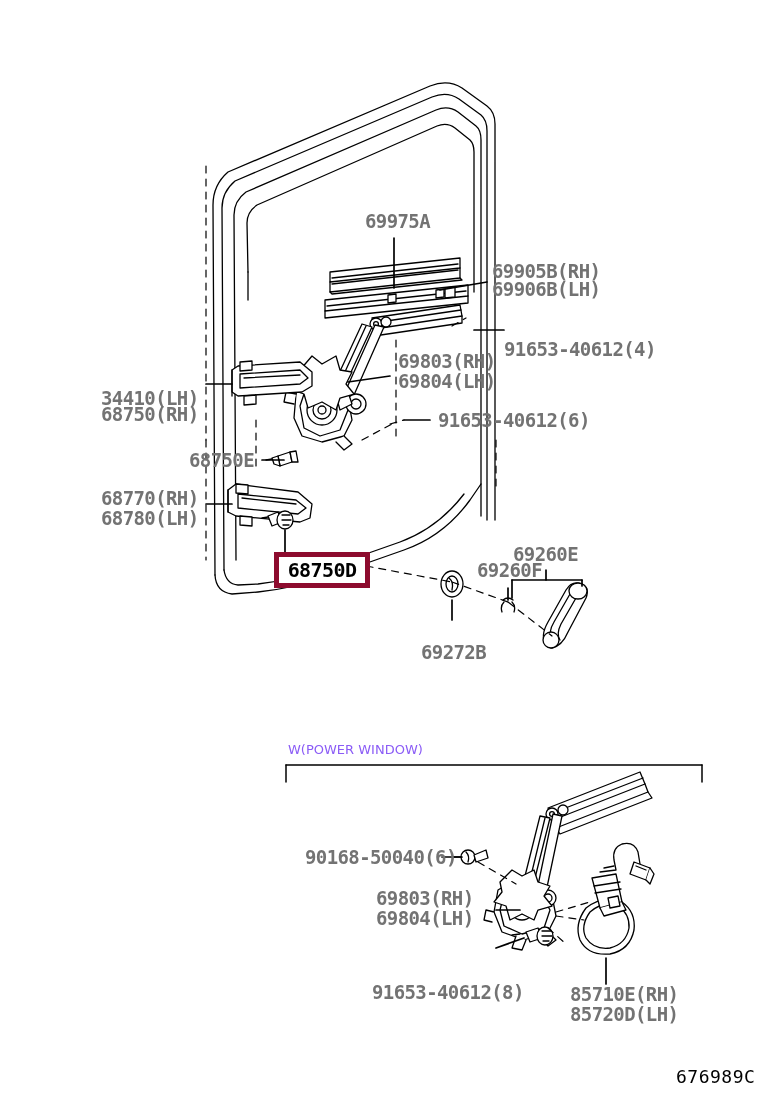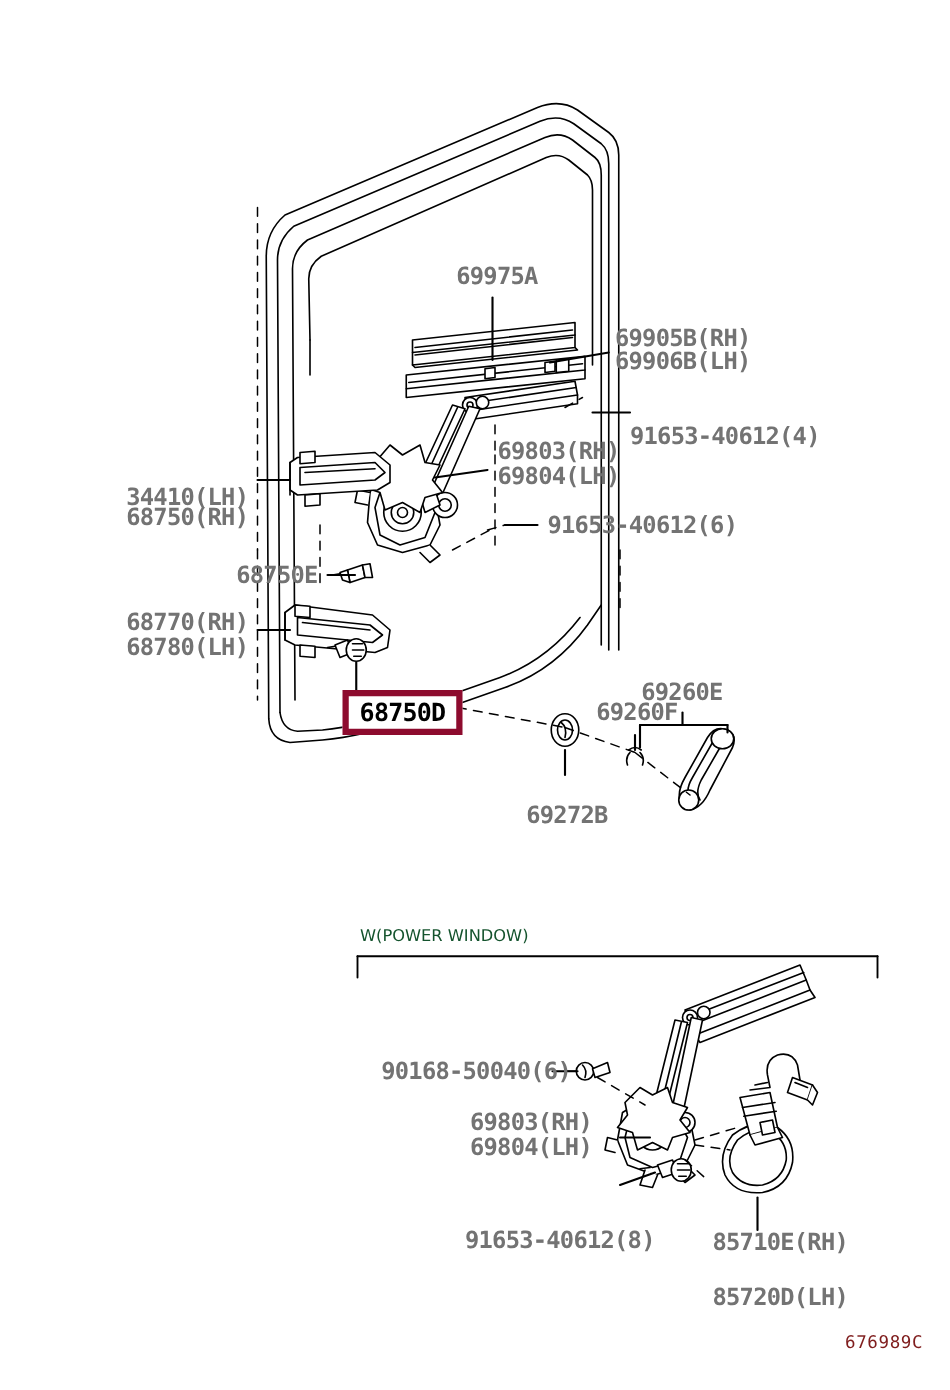--- a/index.html
+++ b/index.html
@@ -28,27 +28,27 @@
     box-sizing:border-box;
     display:flex;align-items:center;justify-content:center;
   }
   .hl-box .lbltxt{
     font-family:"DejaVu Sans Mono","Liberation Mono",monospace;
     font-size:20px;font-weight:700;letter-spacing:-0.6px;color:#000;
   }
   .pw-title{
     position:absolute;
     font-family:"DejaVu Sans","Liberation Sans",sans-serif;
-    font-size:13px;font-weight:400;letter-spacing:0px;color:#14532d;
+    font-size:13px;font-weight:400;letter-spacing:0px;color:#8b5cf6;
     white-space:pre;
   }
   .code{
     position:absolute;
     font-family:"DejaVu Sans Mono","Liberation Mono",monospace;
-    font-size:14px;font-weight:400;color:#7f1d1d;letter-spacing:0.5px;
+    font-size:18px;font-weight:400;color:#000000;letter-spacing:0.5px;
   }
 </style>
 </head>
 <body>
 
 <div id="stage">
 
   <svg class="layer" viewBox="0 0 760 1112">
     <g fill="none" stroke="#000" stroke-width="1.3" stroke-linecap="round" stroke-linejoin="round">
 
@@ -340,17 +340,17 @@
   <div class="pw-title" style="left:288px;top:742px;">W(POWER WINDOW)</div>
 
   <div class="lbl" style="left:305px;top:847px;">90168-50040(6)</div>
 
   <div class="lbl two" style="left:376px;top:887px;">69803(RH)</div>
   <div class="lbl two" style="left:376px;top:907px;">69804(LH)</div>
 
   <div class="lbl" style="left:372px;top:941px;margin-top:41px;">91653-40612(8)</div>
 
   <div class="lbl two" style="left:570px;top:983px;">85710E(RH)</div>
-  <div class="lbl two" style="left:570px;top:1003px;margin-top:24px;">85720D(LH)</div>
+  <div class="lbl two" style="left:570px;top:1003px;">85720D(LH)</div>
 
   <div class="code" style="left:676px;top:1066px;">676989C</div>
 
 </div>
 
 </body></html>

